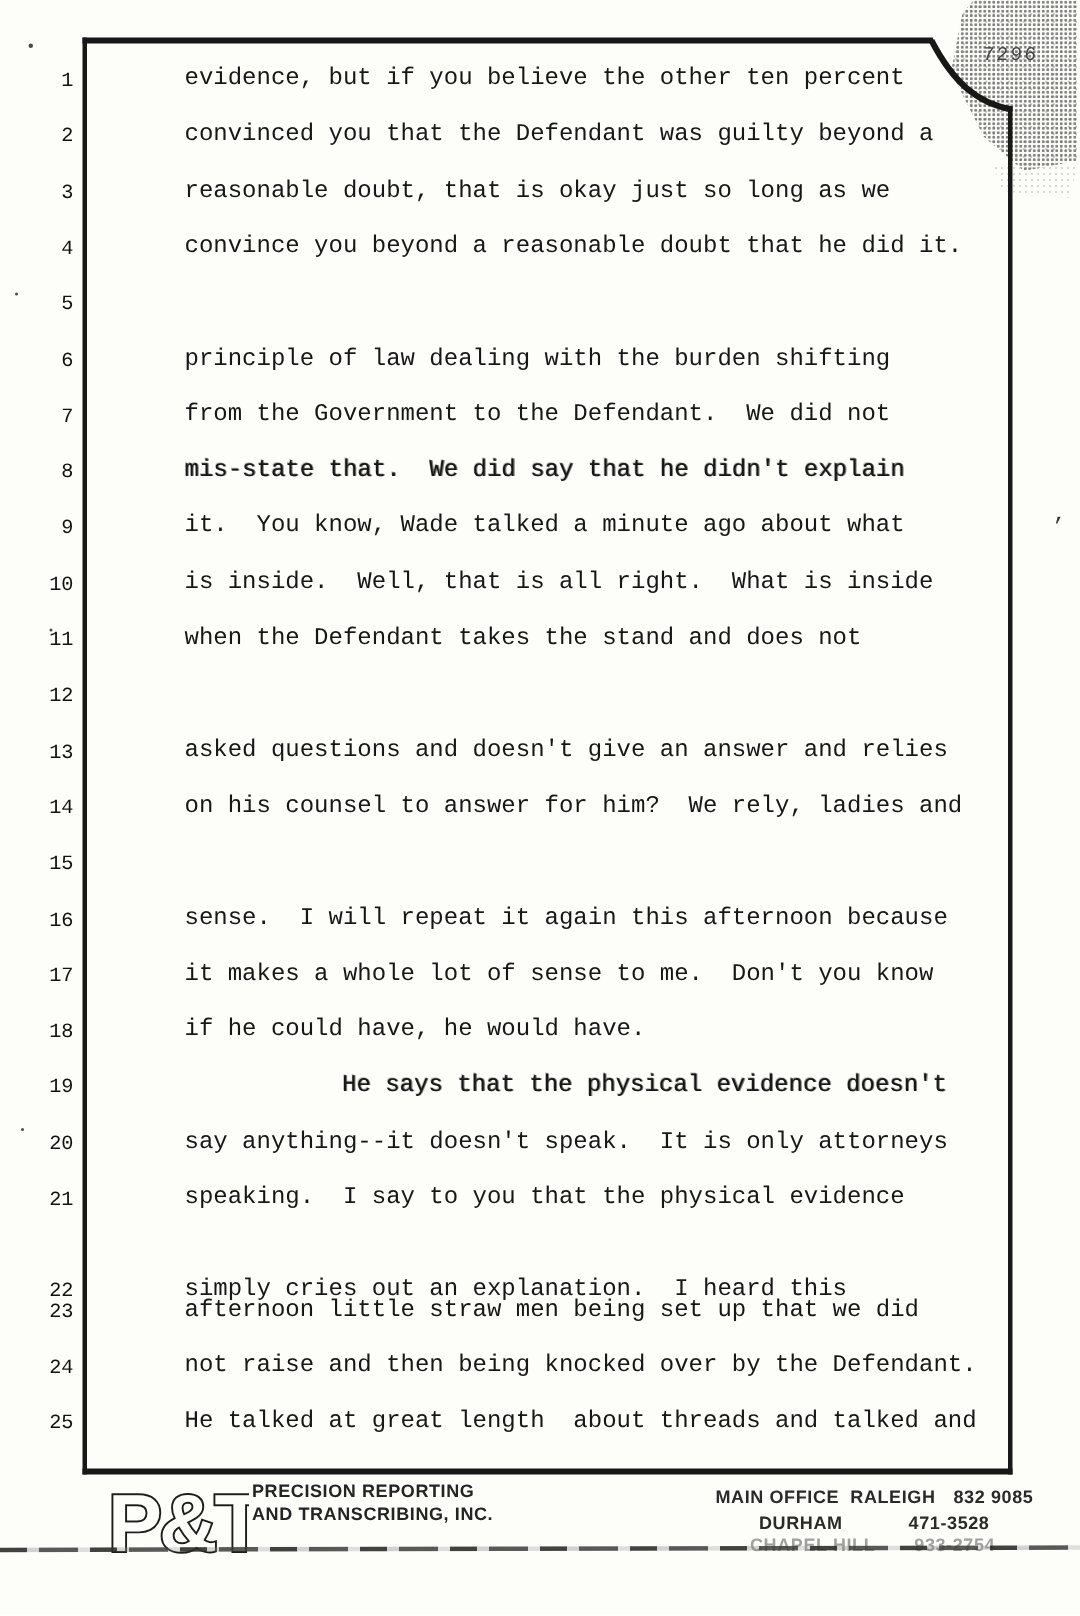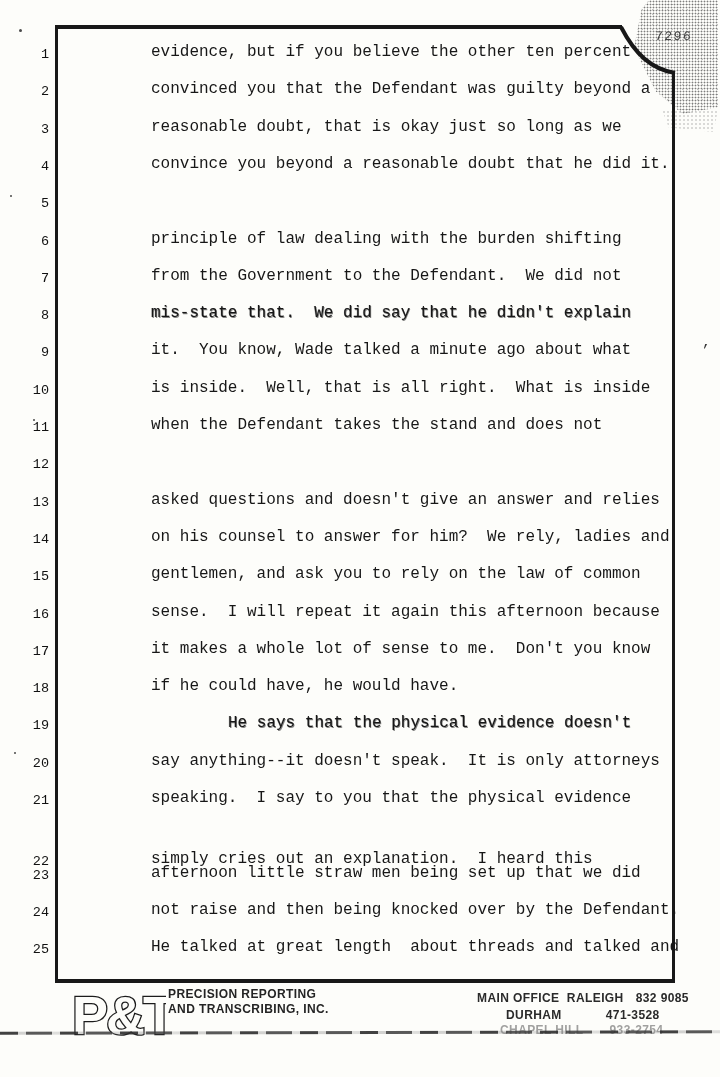--- a/index.html
+++ b/index.html
@@ -43,21 +43,21 @@
 
   
   .t-line {
     position:absolute; left:55px; width:640px;
     white-space:pre; font-size:16px; line-height:17px; color:#171717;
   }
   .ln-num {
     position:absolute; left:-28px; top:2px; width:22px;
     text-align:right; font-size:13.5px; color:#111;
   }
-  .ln-text { display:inline-block; margin-left:96px; }
+  .ln-text { display:inline-block; margin-left:68px; }
   .ln-text.indent { margin-left:173px; }
   .smudged .ln-text {
     text-shadow:0.7px 0.5px 0 rgba(30,30,30,0.55), -0.4px -0.3px 0 rgba(30,30,30,0.28);
   }
 
   
   .stray-apostrophe { position:absolute; left:701px; top:343px; font-size:15px; color:#333; }
   .speck { position:absolute; width:3px; height:3px; border-radius:50%; background:#4a4a4a; }
   .speck1 { left:19px; top:29px; }
   .speck2 { left:10px; top:195px; width:2px; height:2px; }
@@ -117,21 +117,21 @@
       <div class="t-line" style="top: 193.2px;"><span class="ln-num">5</span></div>
       <div class="t-line" style="top: 230.5px;"><span class="ln-num">6</span><span class="ln-text">principle of law dealing with the burden shifting</span></div>
       <div class="t-line" style="top: 267.8px;"><span class="ln-num">7</span><span class="ln-text">from the Government to the Defendant.  We did not</span></div>
       <div class="t-line smudged" style="top: 305.1px;"><span class="ln-num">8</span><span class="ln-text">mis-state that.  We did say that he didn't explain</span></div>
       <div class="t-line" style="top: 342.4px;"><span class="ln-num">9</span><span class="ln-text">it.  You know, Wade talked a minute ago about what</span></div>
       <div class="t-line" style="top: 379.7px;"><span class="ln-num">10</span><span class="ln-text">is inside.  Well, that is all right.  What is inside</span></div>
       <div class="t-line" style="top: 417px;"><span class="ln-num">11</span><span class="ln-text">when the Defendant takes the stand and does not</span></div>
       <div class="t-line" style="top: 454.3px;"><span class="ln-num">12</span></div>
       <div class="t-line" style="top: 491.6px;"><span class="ln-num">13</span><span class="ln-text">asked questions and doesn't give an answer and relies</span></div>
       <div class="t-line" style="top: 528.9px;"><span class="ln-num">14</span><span class="ln-text">on his counsel to answer for him?  We rely, ladies and</span></div>
-      <div class="t-line" style="top: 566.2px;"><span class="ln-num">15</span><span class="ln-text">gentlemen, and ask you to rely on the law of common</span></div>
+      <div class="t-line" style="top: 566.2px;"><span class="ln-num">15</span></div>
       <div class="t-line" style="top: 603.5px;"><span class="ln-num">16</span><span class="ln-text">sense.  I will repeat it again this afternoon because</span></div>
       <div class="t-line" style="top: 640.8px;"><span class="ln-num">17</span><span class="ln-text">it makes a whole lot of sense to me.  Don't you know</span></div>
       <div class="t-line" style="top: 678.1px;"><span class="ln-num">18</span><span class="ln-text">if he could have, he would have.</span></div>
       <div class="t-line smudged" style="top: 715.4px;"><span class="ln-num">19</span><span class="ln-text indent">He says that the physical evidence doesn't</span></div>
       <div class="t-line" style="top: 752.7px;"><span class="ln-num">20</span><span class="ln-text">say anything--it doesn't speak.  It is only attorneys</span></div>
       <div class="t-line" style="top: 790px;"><span class="ln-num">21</span><span class="ln-text">speaking.  I say to you that the physical evidence</span></div>
       <div class="t-line" style="top: 851px;"><span class="ln-num">22</span><span class="ln-text">simply cries out an explanation.  I heard this</span></div>
       <div class="t-line" style="top: 864.6px;"><span class="ln-num">23</span><span class="ln-text">afternoon little straw men being set up that we did</span></div>
       <div class="t-line" style="top: 901.9px;"><span class="ln-num">24</span><span class="ln-text">not raise and then being knocked over by the Defendant.</span></div>
       <div class="t-line" style="top: 939.2px;"><span class="ln-num">25</span><span class="ln-text">He talked at great length  about threads and talked and</span></div>

